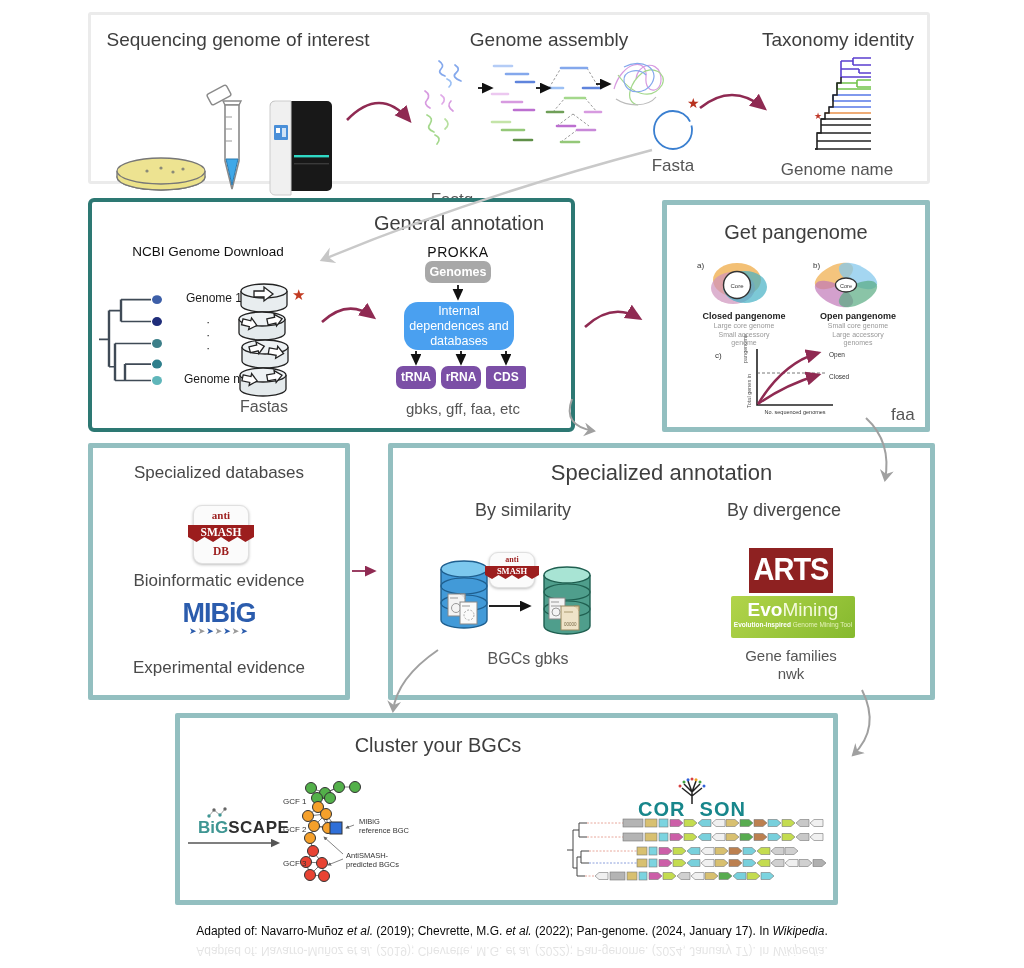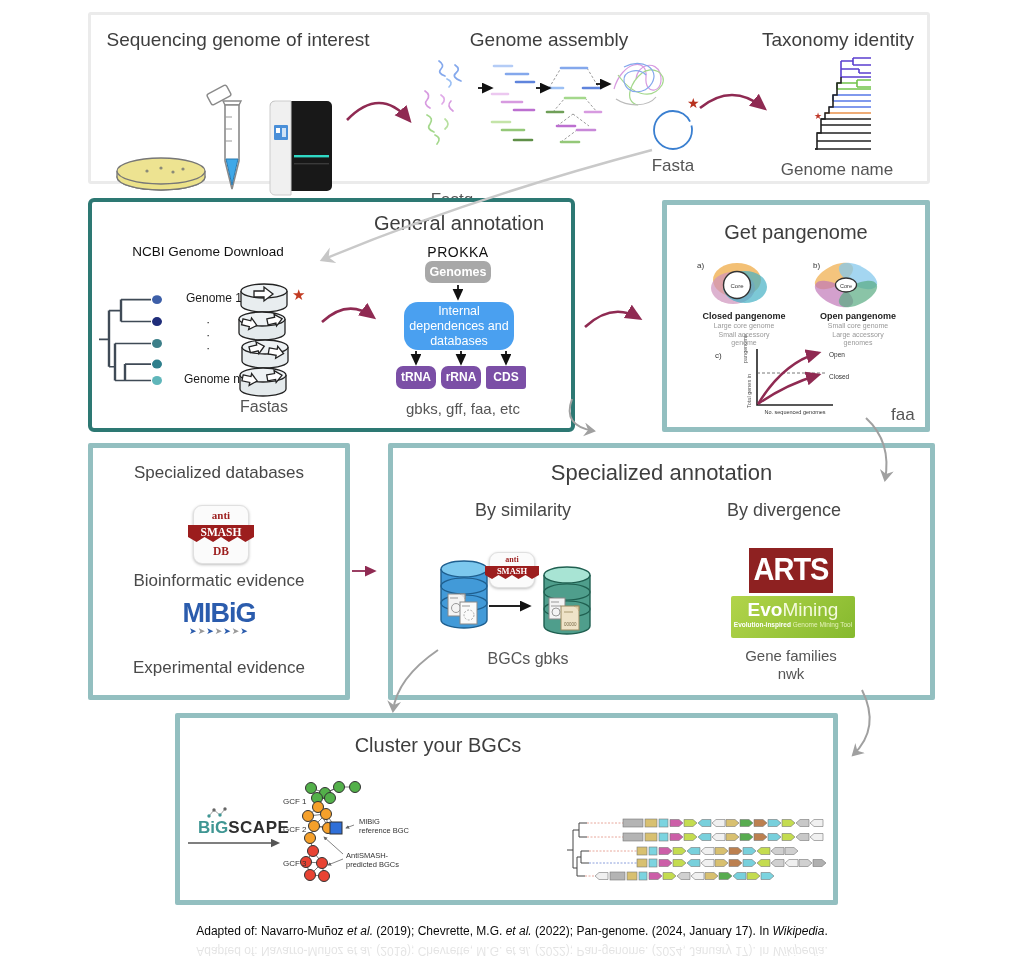--- a/index.html
+++ b/index.html
@@ -387,20 +387,35 @@
         <path d="M74,77 L66,80" marker-end="url(#mh-s)"></path>
         <path d="M63,106 L44,89" marker-end="url(#mh-s)"></path>
         <path d="M63,111 L48,117" marker-end="url(#mh-s)"></path>
       </g>
     </svg>
     <div class="ab pre" style="left:179px;top:99px;font-size:7.5px;color:#333;line-height:9px;">MIBiG
 reference BGC</div>
     <div class="ab pre" style="left:166px;top:133px;font-size:7.5px;color:#333;line-height:9px;">AntiSMASH-
 predicted BGCs</div>
 
+    <div class="ab" style="left:452px;top:60px;width:120px;height:44px;">
+      <svg class="ab" style="left:42px;top:0;" width="36" height="26" viewBox="0 0 36 26">
+        <path d="M18,26 V14 M18,14 L10,6 M18,14 L26,6 M18,14 L14,3 M18,14 L22,3 M18,18 L8,10 M18,18 L28,10" stroke="#222" stroke-width="1.5" fill="none"></path>
+        <circle cx="6" cy="8" r="1.5" fill="#d84040"></circle>
+          <circle cx="10" cy="4" r="1.5" fill="#40a040"></circle>
+          <circle cx="14" cy="1.7" r="1.5" fill="#3060d8"></circle>
+          <circle cx="18" cy="1" r="1.5" fill="#d84040"></circle>
+          <circle cx="22" cy="1.7" r="1.5" fill="#e8a020"></circle>
+          <circle cx="26" cy="4" r="1.5" fill="#40a040"></circle>
+          <circle cx="30" cy="8" r="1.5" fill="#3060d8"></circle>
+      </svg>
+      <div class="ab ctr" style="left:0;top:20px;width:100%;">
+        <span style="color:#17868b;font-weight:800;font-size:20px;letter-spacing:1px;">COR</span><span style="display:inline-block;width:14px;"></span><span style="color:#17868b;font-weight:800;font-size:20px;letter-spacing:1px;">SON</span>
+      </div>
+    </div>
 
     <svg class="ab" style="left:385px;top:100px;" width="262" height="64" viewBox="0 0 262 64">
       <defs>
         <path id="gar" d="M0,-3.5 H9 L13,0 L9,3.5 H0 Z"></path>
         <path id="gal" d="M13,-3.5 H4 L0,0 L4,3.5 H13 Z"></path>
       </defs>
       <path d="M2,32 H8 M8,12 V50 M8,12 H14 M14,5 V19 M14,5 H22 M14,19 H22 M8,50 H12 M12,39 V58 M12,39 H16 M16,33 V45 M16,33 H24 M16,45 H24 M12,58 H20" stroke="#444" stroke-width="1" fill="none"></path>
       <g stroke-width="1" fill="none" stroke-dasharray="2,1.5">
         <path d="M22,5 H58" stroke="#e8a89c"></path>
           <path d="M22,19 H58" stroke="#e8a89c"></path>

